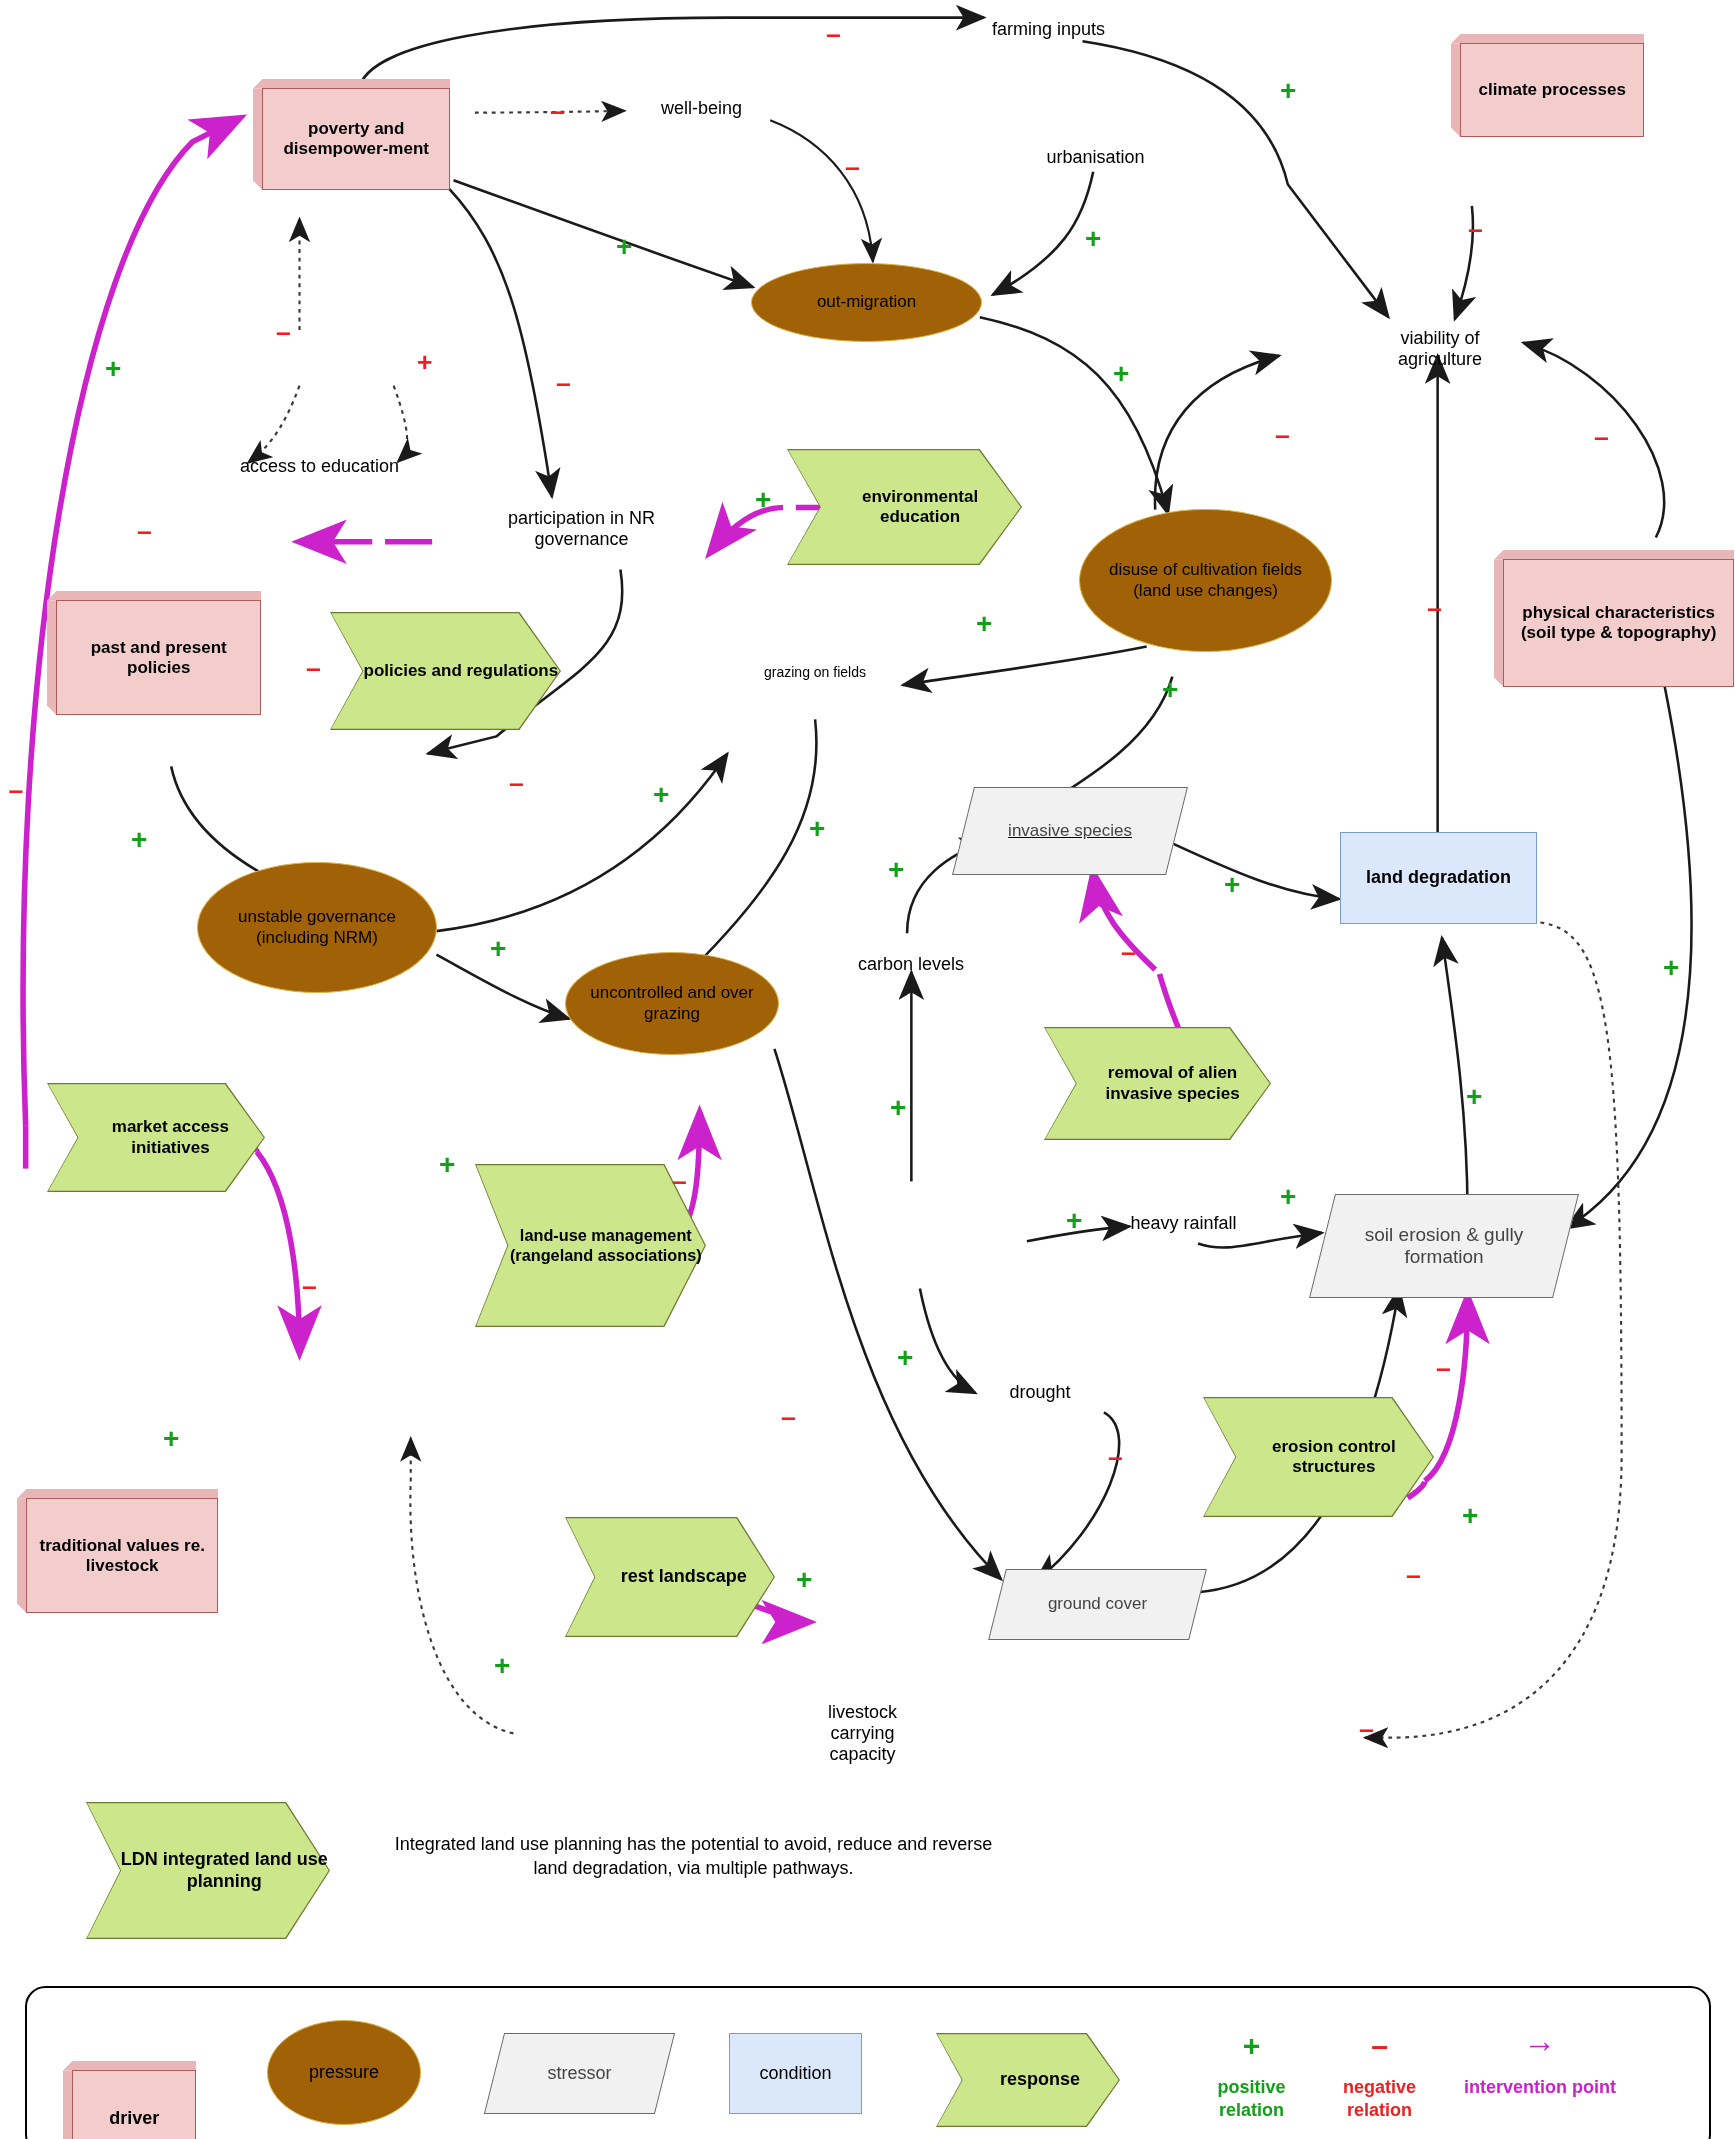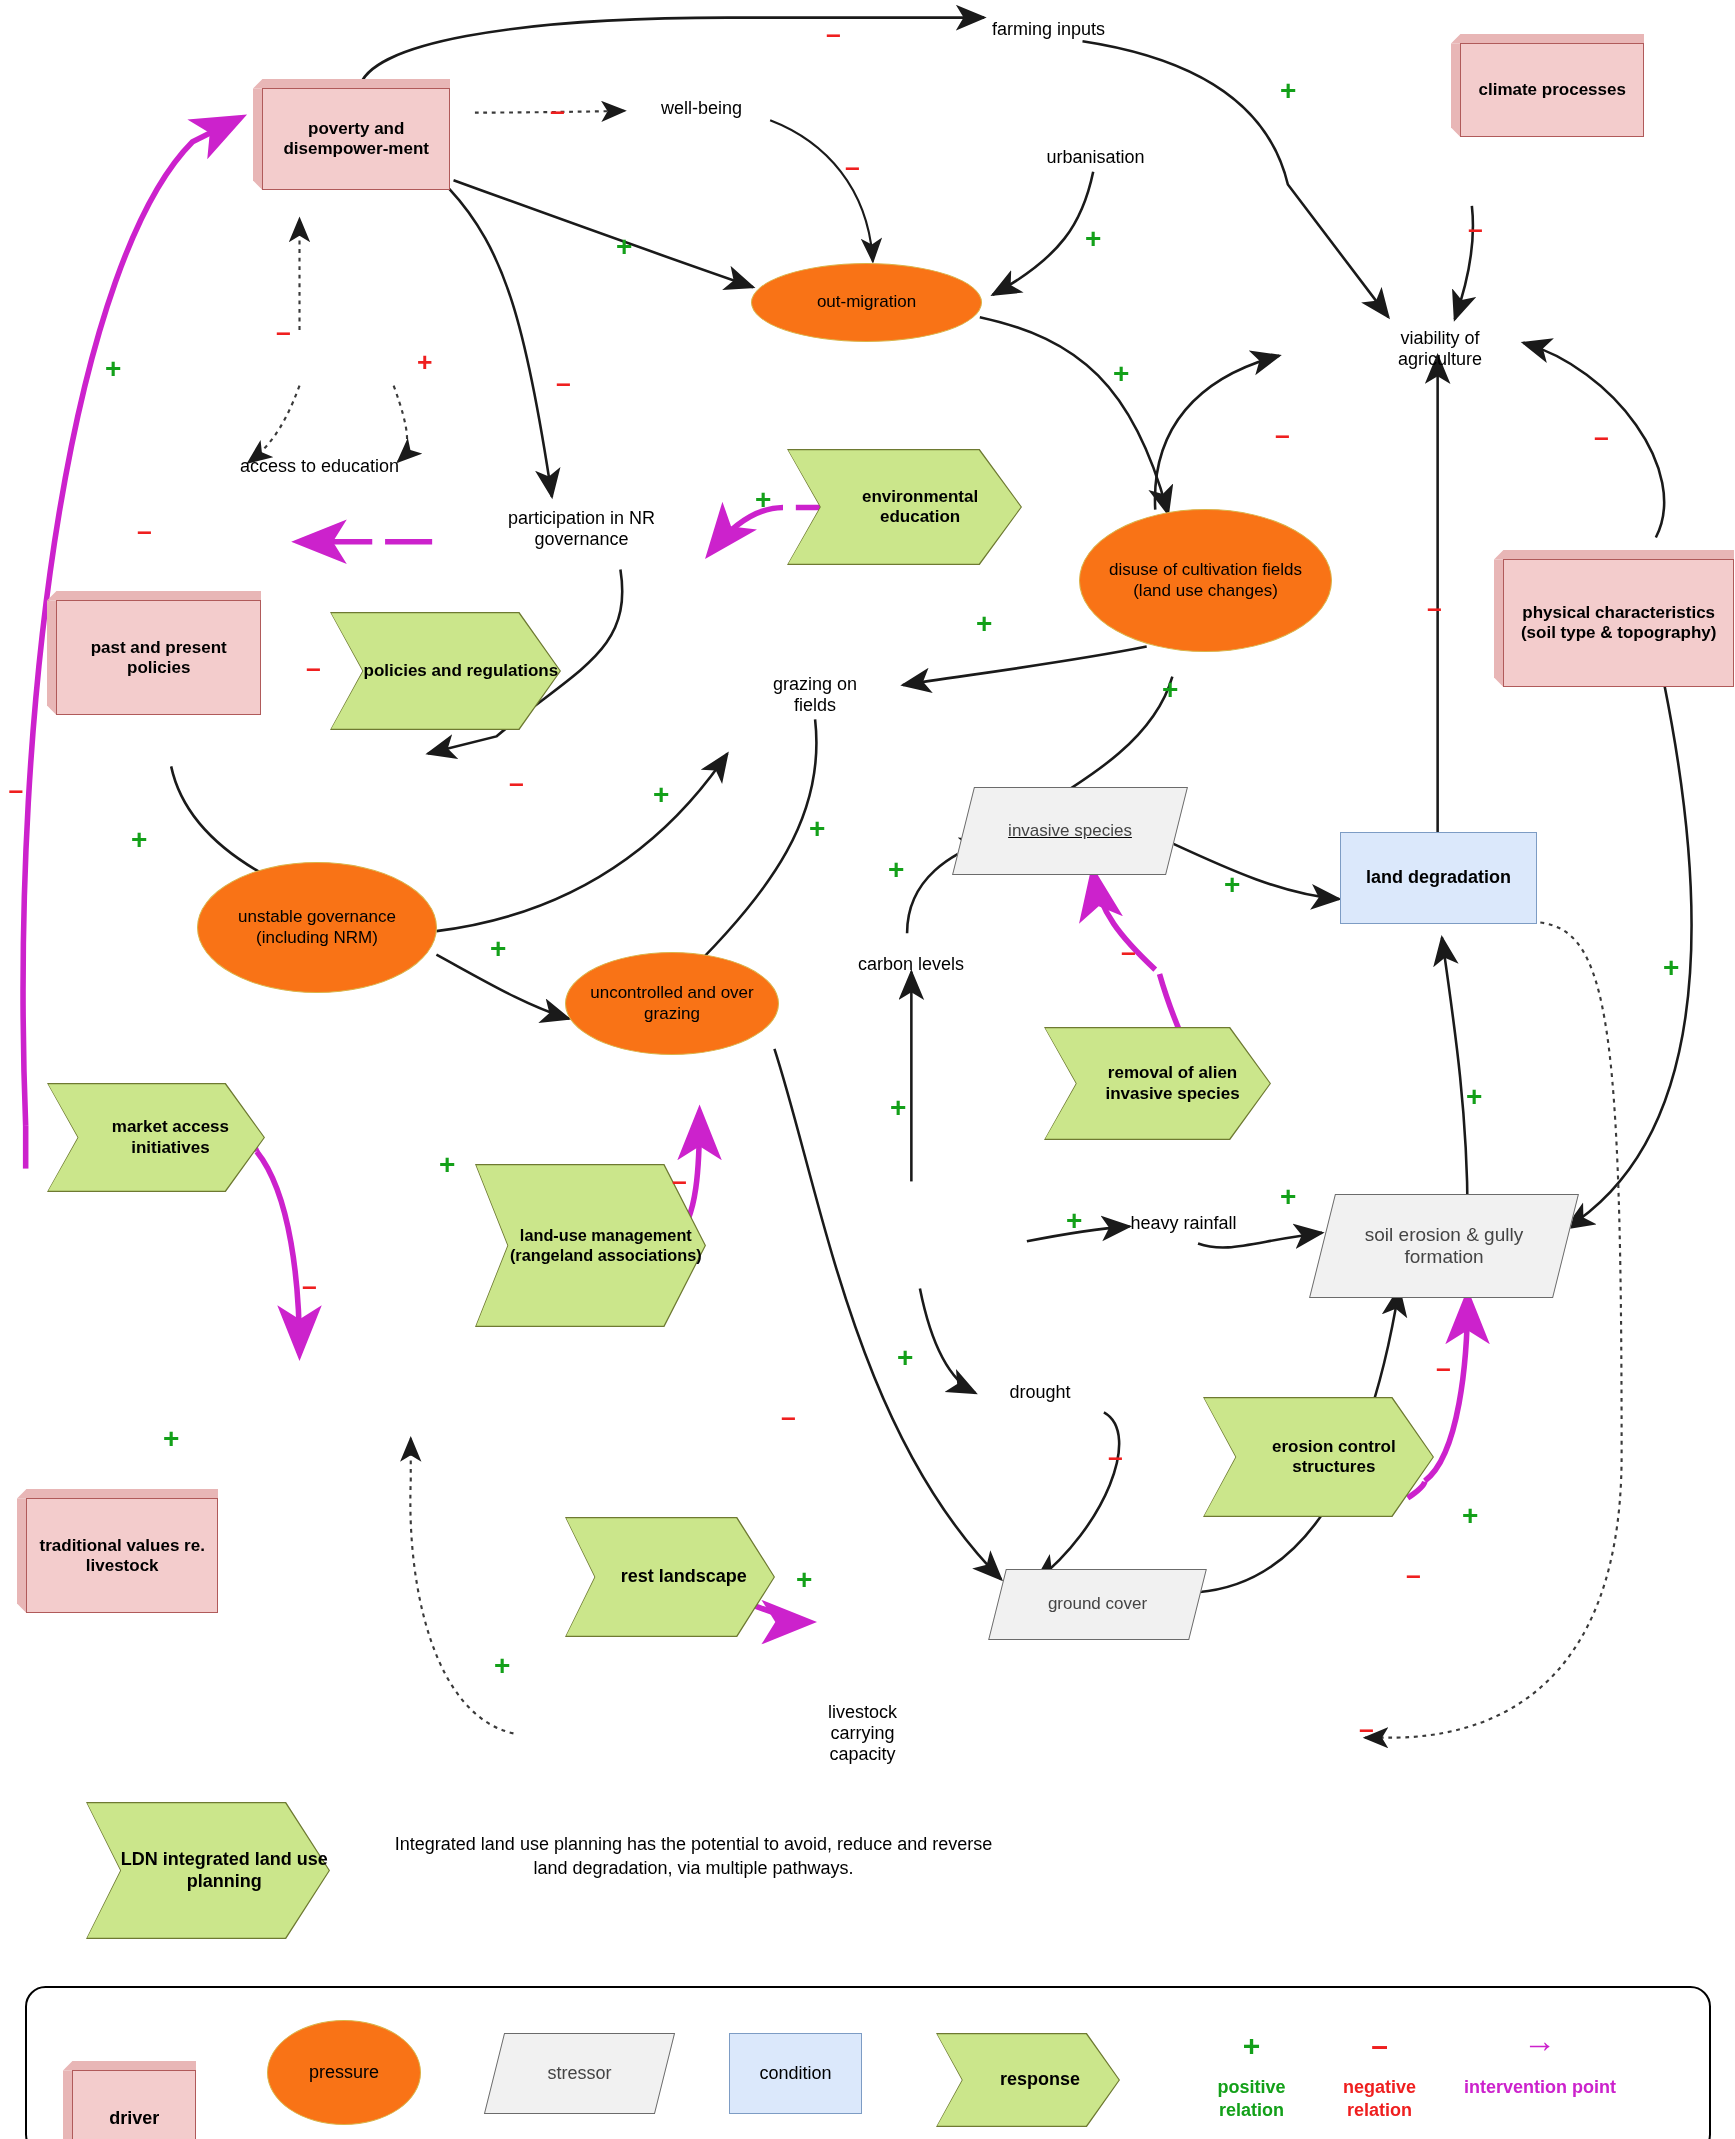--- a/index.html
+++ b/index.html
@@ -22,21 +22,21 @@
         clip-path: polygon(0 9.4px, 9.4px 0, 100% 0, 100% 9.4px, 9.4px 9.4px);
         background:#e8b6b6; border-left:0; }
   .driver .side { position:absolute; left:0; top:0; width:100%; height:100%;
         clip-path: polygon(0 9.4px, 9.4px 9.4px, 9.4px 100%, 0 calc(100% - 9.4px));
         background:#e8b6b6; }
   .driver .lbl { position:absolute; left:9.4px; top:9.4px; right:0; bottom:0;
         display:flex; align-items:center; justify-content:center;
         font-weight:bold; z-index:5; padding:1.7px 4.3px; }
 
   
-  .pressure { background:#f97316; border:1.3px solid #d9b44a; border-radius:50%; }
+  .pressure { background:#a16207; border:1.3px solid #d9b44a; border-radius:50%; }
 
   
   .stressor { }
   .stressor .shape { position:absolute; inset:0; background:#f1f1f1;
         border:1.3px solid #6b6b6b; transform:skewX(-14deg); }
   .stressor .lbl { position:relative; z-index:3; color:#444; padding:0 5.1px; }
 
   
   .condition { background:#dbe8fb; border:1.3px solid #7d9cc4; font-weight:bold; }
 
@@ -328,21 +328,21 @@
 </div>
 
 <div class="node plain" style="left:238px; top:439px; width:163px; height:56px; font-size:18px;">
   <span>access to education</span>
 </div>
 
 <div class="node plain" style="left:496px; top:501px; width:171px; height:56px; font-size:18px;">
   <span>participation in NR governance</span>
 </div>
 
-<div class="node plain" style="left:751px; top:667px; width:128px; height:56px; font-size:18px;">
+<div class="node plain" style="left:751px; top:644px; width:128px; height:56px; font-size:14px;">
   <span>grazing on fields</span>
 </div>
 
 <div class="node plain" style="left:847px; top:937px; width:128px; height:56px; font-size:18px;">
   <span>carbon levels</span>
 </div>
 
 <div class="node plain" style="left:1130px; top:1196px; width:107px; height:56px; font-size:18px;">
   <span>heavy rainfall</span>
 </div>

